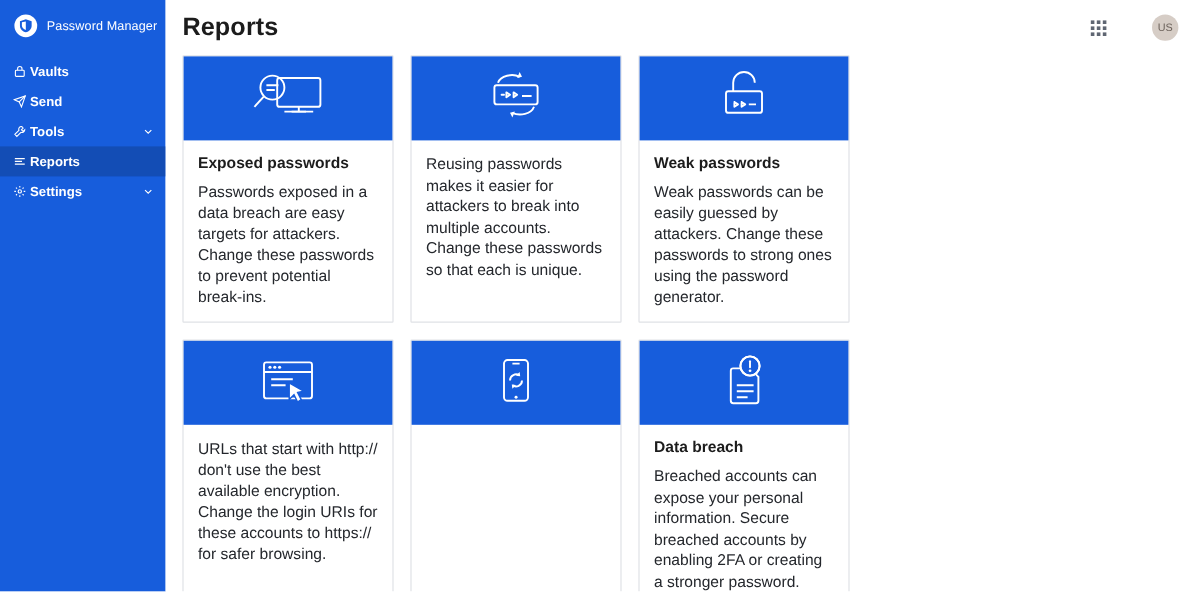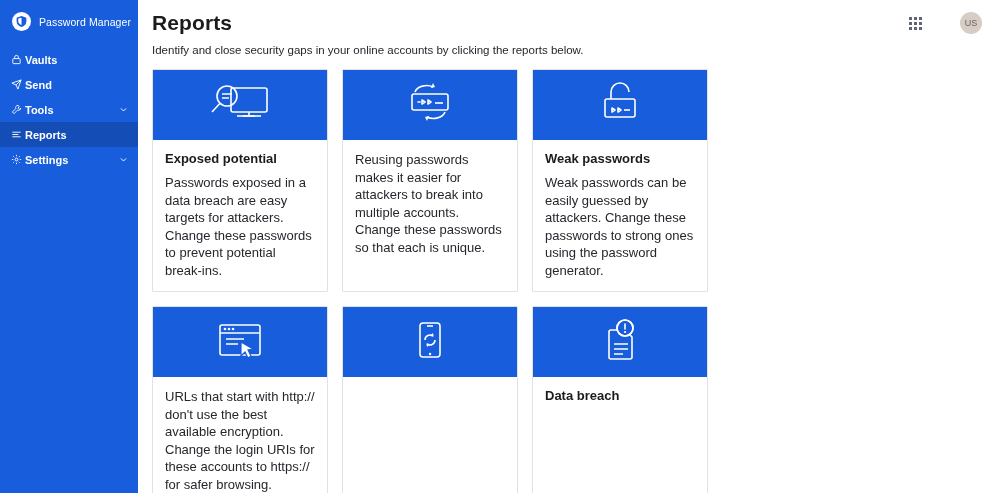--- a/index.html
+++ b/index.html
@@ -199,39 +199,38 @@
             <i></i>
             <i></i>
             <i></i>
             <i></i>
             <i></i>
         </span>
         <span class="avatar">US</span>
       </div>
     </div>
 
-    <p class="subtitle">Identify and close security gaps in your online accounts by clicking the reports below.</p>
 
     <div class="cards">
 
       <div class="card">
         <div class="card-banner">
           <span>
             <svg width="74" height="48" viewBox="0 0 74 48" fill="none" stroke="#ffffff" stroke-width="1.6">
               <rect x="28" y="9" width="36" height="24" rx="2"></rect>
               <path d="M40 37 h12 M46 33 v4"></path>
               <path d="M34 37 h24"></path>
               <circle cx="24" cy="17" r="10"></circle>
               <path d="M16.8 24.5 L9 33"></path>
               <path d="M19 15 h10 M19 19 h7"></path>
             </svg>
           </span>
         </div>
         <div class="card-body">
-          <div class="card-title">Exposed potential</div>
+          <div class="card-title">Exposed passwords</div>
           <div class="card-text">Passwords exposed in a data breach are easy targets for attackers. Change these passwords to prevent potential break-ins.</div>
         </div>
       </div>
 
       <div class="card">
         <div class="card-banner">
           <span>
             <svg width="74" height="48" viewBox="0 0 74 48" fill="none" stroke="#ffffff" stroke-width="1.6">
               <rect x="19" y="15" width="36" height="16" rx="2"></rect>
               <path d="M25 23 l2 0 M29 21 l0 4 M29 21 l3 2 M29 25 l3 -2" stroke-linecap="round"></path>
@@ -310,18 +309,19 @@
               <path d="M31 28 h14 M31 33 h14 M31 38 h9"></path>
               <circle cx="42" cy="12" r="8" fill="#175DDC"></circle>
               <circle cx="42" cy="12" r="8"></circle>
               <path d="M42 8 v5" stroke-linecap="round"></path>
               <path d="M42 16 h0.1" stroke-linecap="round" stroke-width="2.2"></path>
             </svg>
           </span>
         </div>
         <div class="card-body">
           <div class="card-title">Data breach</div>
+          <div class="card-text">Breached accounts can expose your personal information. Secure breached accounts by enabling 2FA or creating a stronger password.</div>
         </div>
       </div>
 
     </div>
   </main>
 </div>
 
 </body></html>

